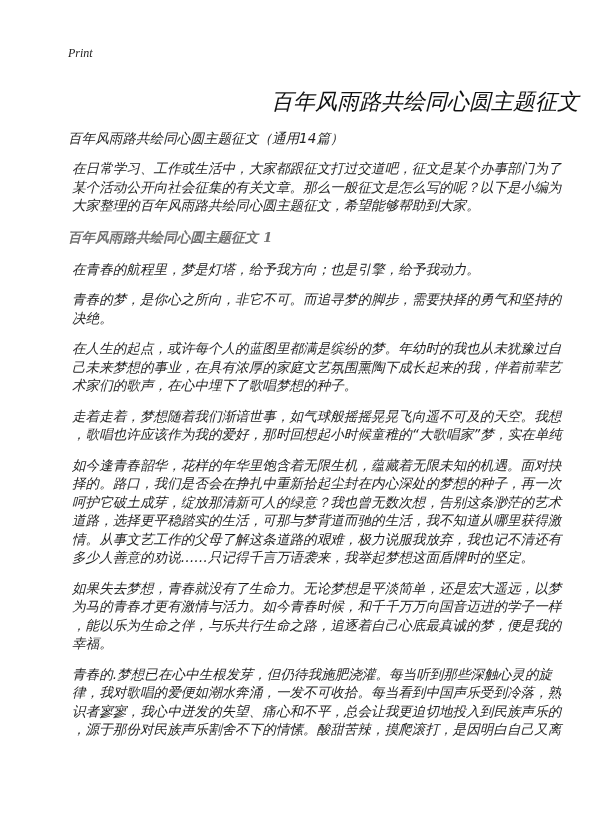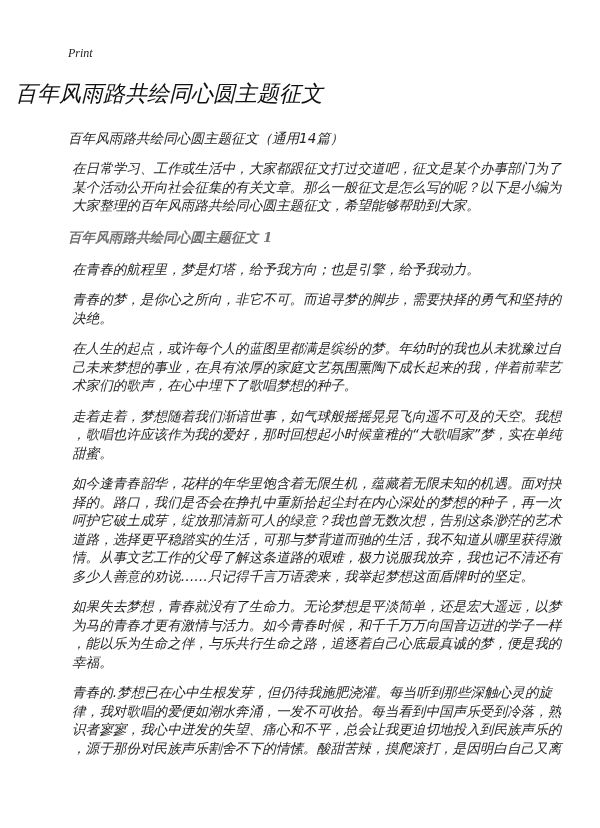--- a/index.html
+++ b/index.html
@@ -30,27 +30,27 @@
     font-family: "Liberation Serif", "DejaVu Serif", serif;
     font-size: 12px;
     color: #222;
     letter-spacing: 0;
   }
   .title {
     position: absolute;
     left: 0;
     width: 556px;
     top: 80px;
-    text-align: left;
+    text-align: right;
     font-family: "DejaVu Sans", "Liberation Sans", sans-serif;
     font-size: 22px;
     line-height: 28px;
     color: #111;
     font-weight: normal;
-    margin: 0;
+    margin: 8px;
   }
   .content {
     position: absolute;
     left: 53px;
     top: 120px;
     width: 500px;
     font-family: "DejaVu Sans", "Liberation Sans", sans-serif;
     font-size: 13.6px;
     line-height: 18.5px;
     color: #1f1f1f;
@@ -109,21 +109,20 @@
 
     <p class="para">
       <span class="ln">在人生的起点，或许每个人的蓝图里都满是缤纷的梦。年幼时的我也从未犹豫过自</span>
       <span class="ln">己未来梦想的事业，在具有浓厚的家庭文艺氛围熏陶下成长起来的我，伴着前辈艺</span>
       <span class="ln">术家们的歌声，在心中埋下了歌唱梦想的种子。</span>
     </p>
 
     <p class="para">
       <span class="ln">走着走着，梦想随着我们渐谙世事，如气球般摇摇晃晃飞向遥不可及的天空。我想</span>
       <span class="ln">，歌唱也许应该作为我的爱好，那时回想起小时候童稚的“大歌唱家”梦，实在单纯</span>
-      <span class="ln">甜蜜。</span>
     </p>
 
     <p class="para">
       <span class="ln">如今逢青春韶华，花样的年华里饱含着无限生机，蕴藏着无限未知的机遇。面对抉</span>
       <span class="ln">择的。路口，我们是否会在挣扎中重新拾起尘封在内心深处的梦想的种子，再一次</span>
       <span class="ln">呵护它破土成芽，绽放那清新可人的绿意？我也曾无数次想，告别这条渺茫的艺术</span>
       <span class="ln">道路，选择更平稳踏实的生活，可那与梦背道而驰的生活，我不知道从哪里获得激</span>
       <span class="ln">情。从事文艺工作的父母了解这条道路的艰难，极力说服我放弃，我也记不清还有</span>
       <span class="ln">多少人善意的劝说……只记得千言万语袭来，我举起梦想这面盾牌时的坚定。</span>
     </p>

